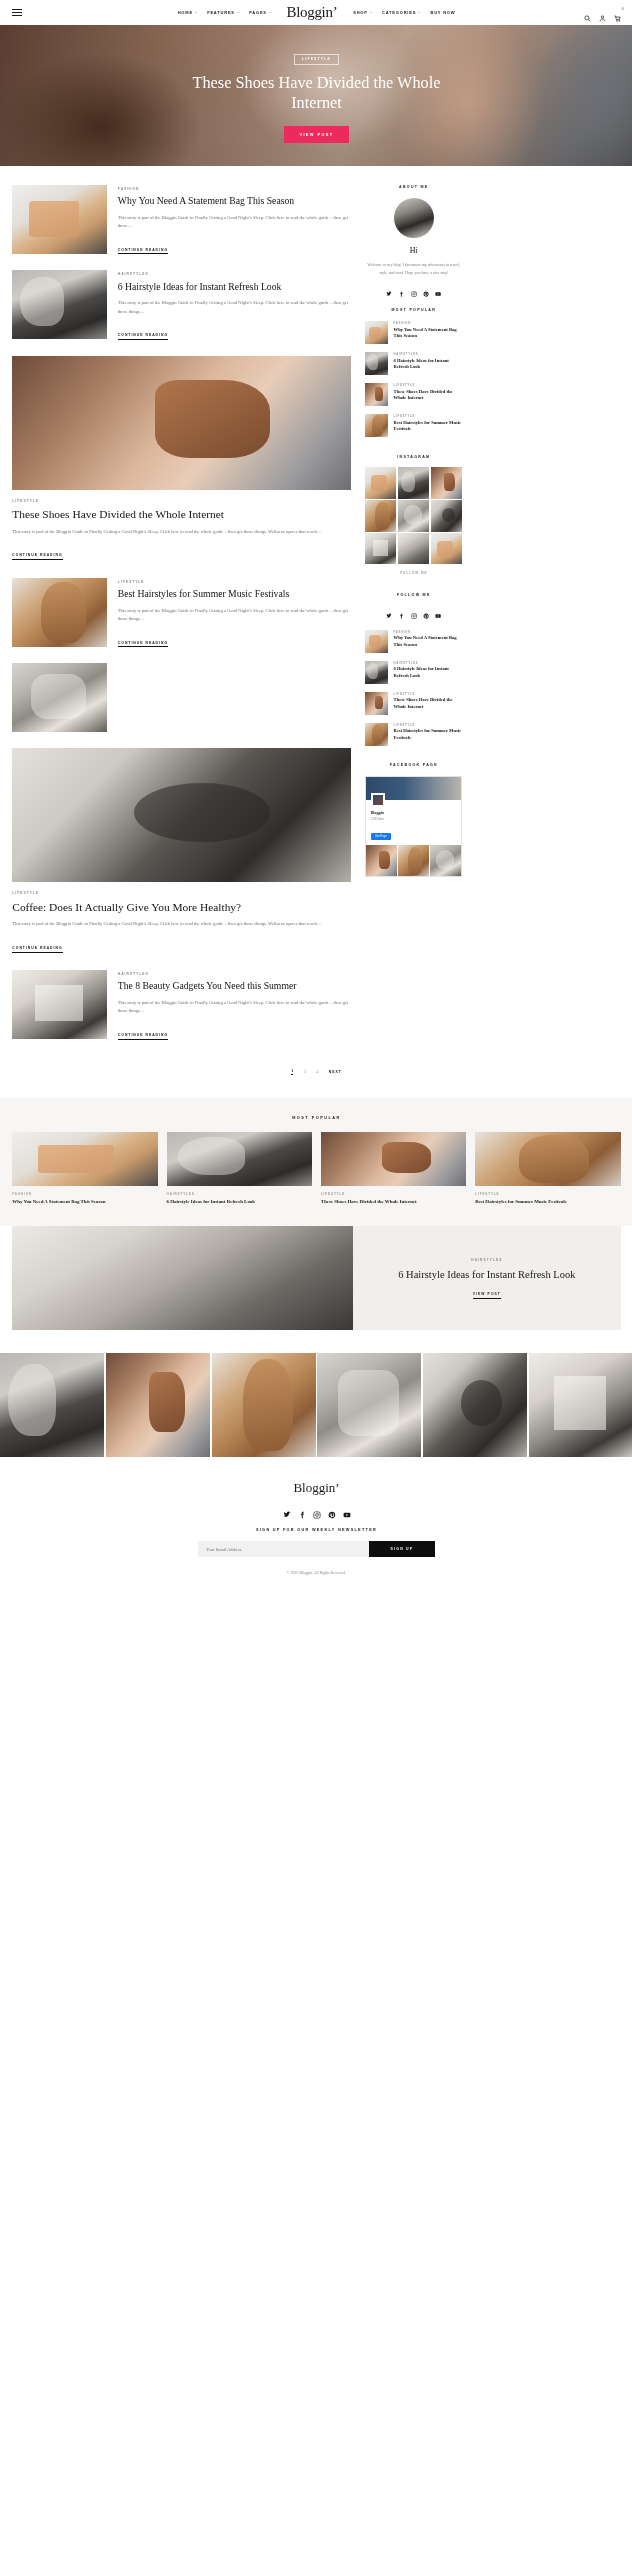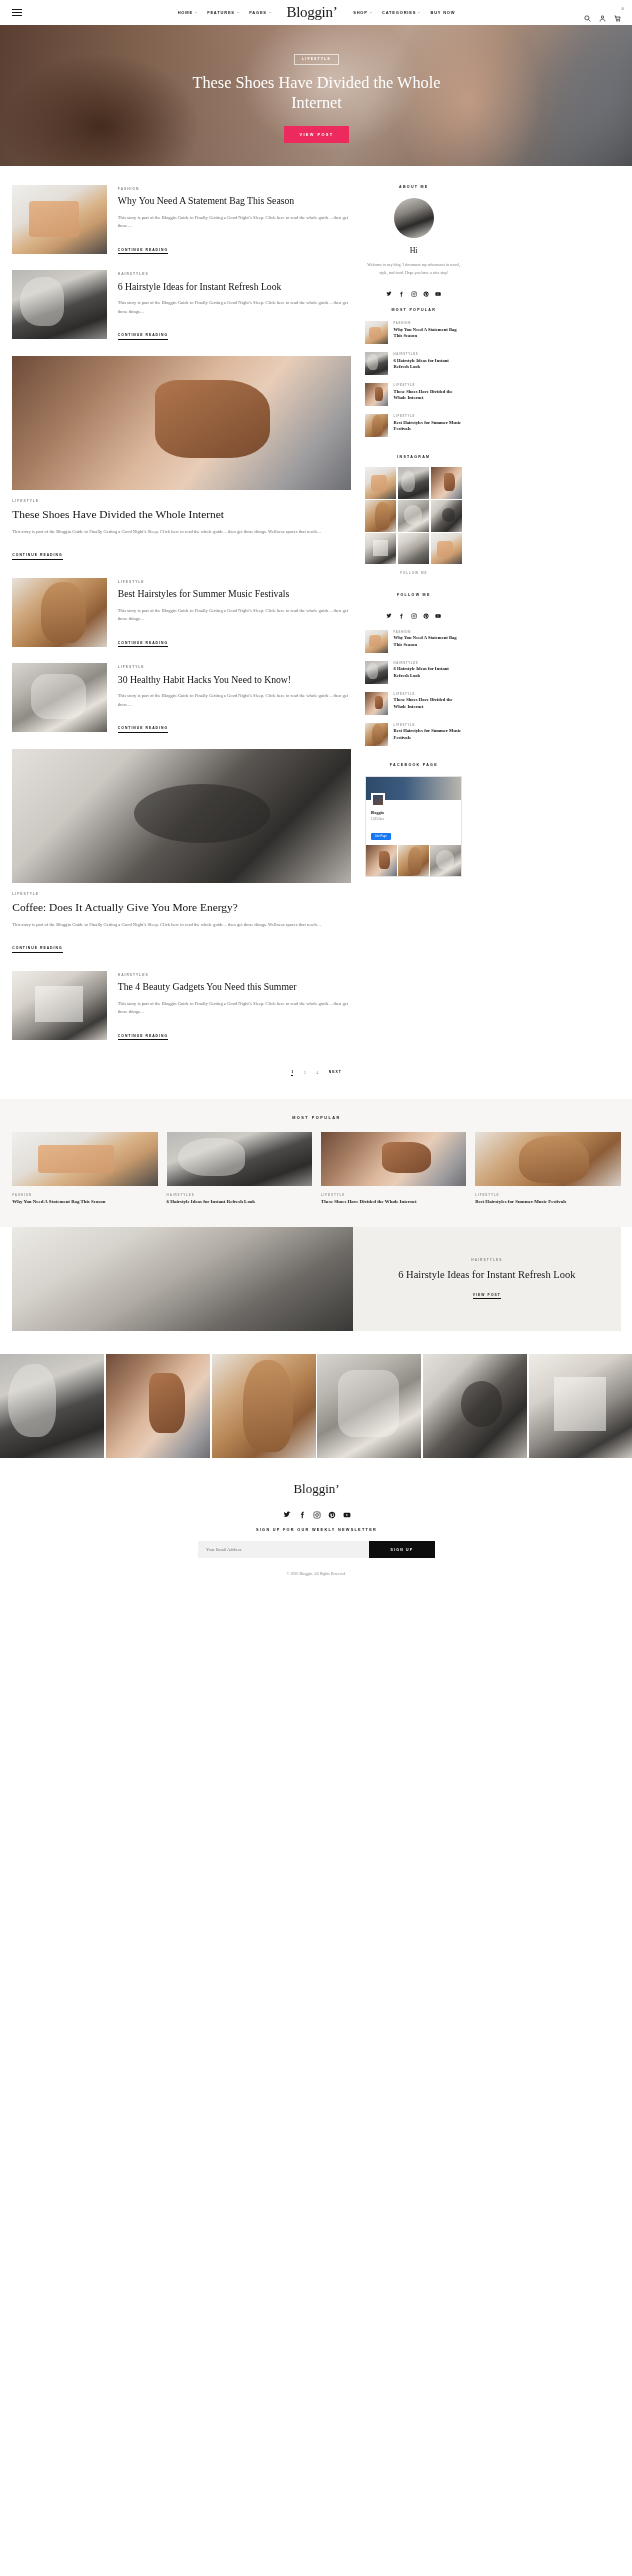--- a/index.html
+++ b/index.html
@@ -293,33 +293,32 @@
       <article class="post-row">
         <div class="post-thumb">
           <span class="ph im-hair"></span>
         </div>
         <div class="post-body"><div class="cat-label">LIFESTYLE</div><div class="post-title">Best Hairstyles for Summer Music Festivals</div><div class="post-excerpt">This story is part of the Bloggin Guide to Finally Getting a Good Night’s Sleep. Click here to read the whole guide – then get those things…</div><span class="read-more">CONTINUE READING</span></div>
       </article>
       <article class="post-row">
         <div class="post-thumb">
           <span class="ph im-knit"></span>
         </div>
-        <div class="post-body"><div class="cat-label">LIFESTYLE</div><div class="post-title">30 Healthy Habit Hacks You Need to Know!</div><div class="post-excerpt">This story is part of the Bloggin Guide to Finally Getting a Good Night’s Sleep. Click here to read the whole guide – then get those…</div><span class="read-more">CONTINUE READING</span></div>
       </article>
       <article class="post-wide">
         <div class="wide-img">
           <span class="ph im-glass"></span>
         </div>
-        <div class="post-body"><div class="cat-label">LIFESTYLE</div><div class="post-title">Coffee: Does It Actually Give You More Energy?</div><div class="post-excerpt">This story is part of the Bloggin Guide to Finally Getting a Good Night’s Sleep. Click here to read the whole guide – then get those things. Wellness spaces that reach…</div><span class="read-more">CONTINUE READING</span></div>
+        <div class="post-body"><div class="cat-label">LIFESTYLE</div><div class="post-title">Coffee: Does It Actually Give You More Healthy?</div><div class="post-excerpt">This story is part of the Bloggin Guide to Finally Getting a Good Night’s Sleep. Click here to read the whole guide – then get those things. Wellness spaces that reach…</div><span class="read-more">CONTINUE READING</span></div>
       </article>
       <article class="post-row">
         <div class="post-thumb">
           <span class="ph im-book"></span>
         </div>
-        <div class="post-body"><div class="cat-label">HAIRSTYLES</div><div class="post-title">The 4 Beauty Gadgets You Need this Summer</div><div class="post-excerpt">This story is part of the Bloggin Guide to Finally Getting a Good Night’s Sleep. Click here to read the whole guide – then get those things…</div><span class="read-more">CONTINUE READING</span></div>
+        <div class="post-body"><div class="cat-label">HAIRSTYLES</div><div class="post-title">The 8 Beauty Gadgets You Need this Summer</div><div class="post-excerpt">This story is part of the Bloggin Guide to Finally Getting a Good Night’s Sleep. Click here to read the whole guide – then get those things…</div><span class="read-more">CONTINUE READING</span></div>
       </article>
     </main>
   <aside class="side-col">
 
     <section class="widget">
       <div class="widget-title">ABOUT ME</div>
       <div class="avatar"></div>
       <div class="about-hi">Hi</div>
       <div class="about-txt">Welcome to my blog. I document my adventures in travel, style, and food. Hope you have a nice stay!</div>
       <div class="socials" id="about-soc">

